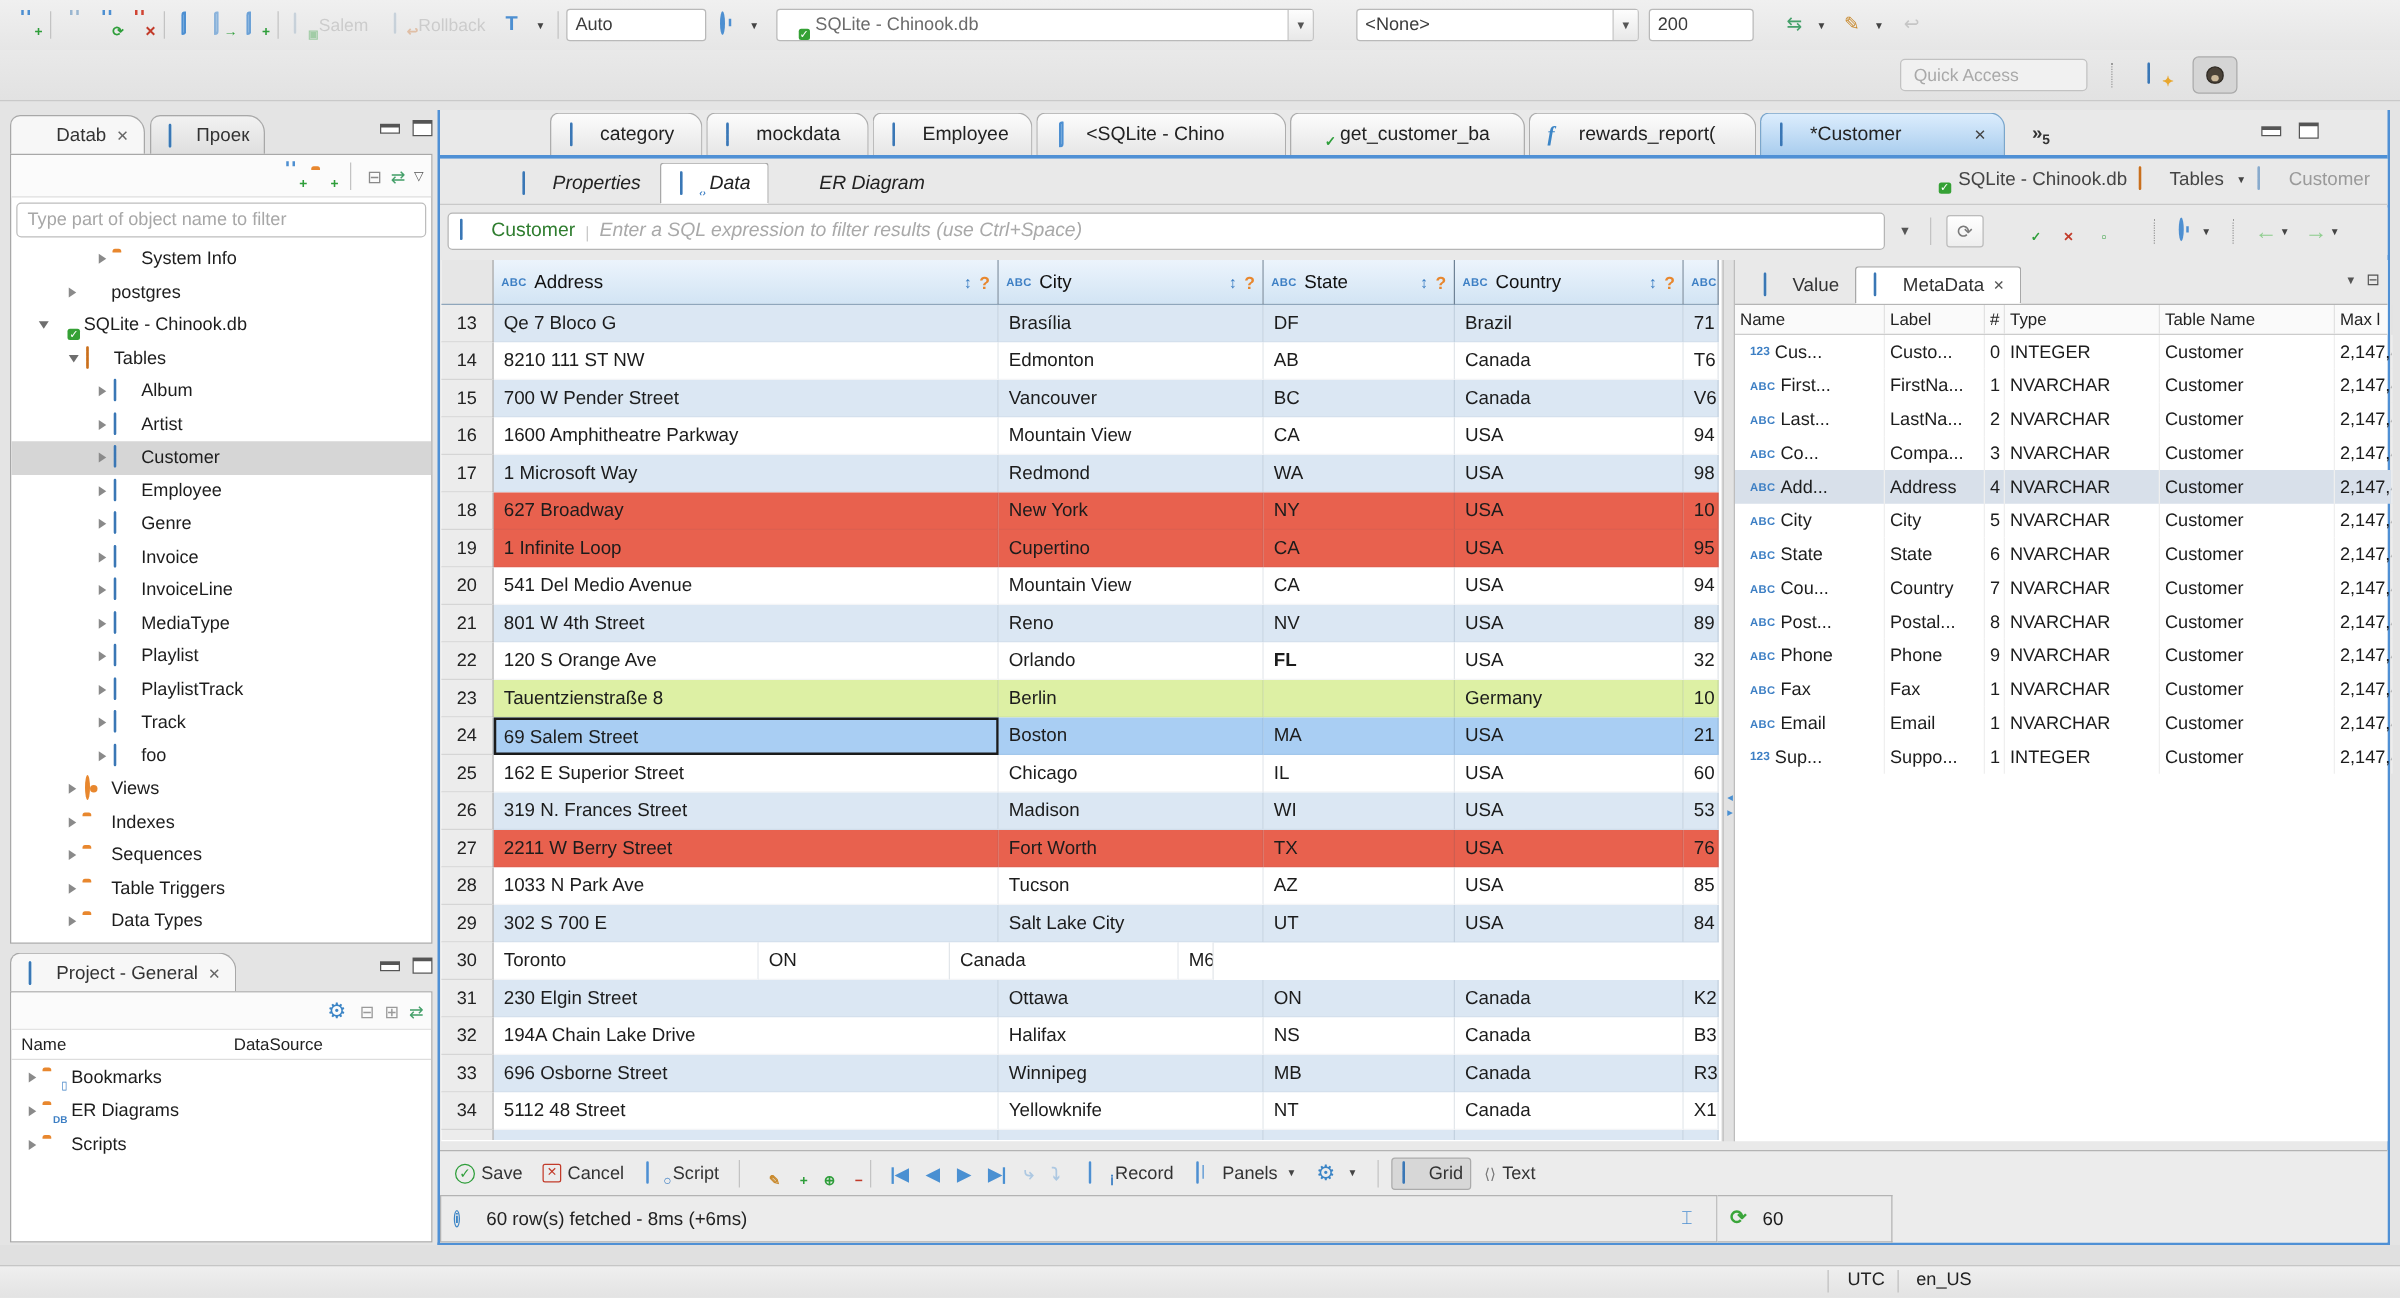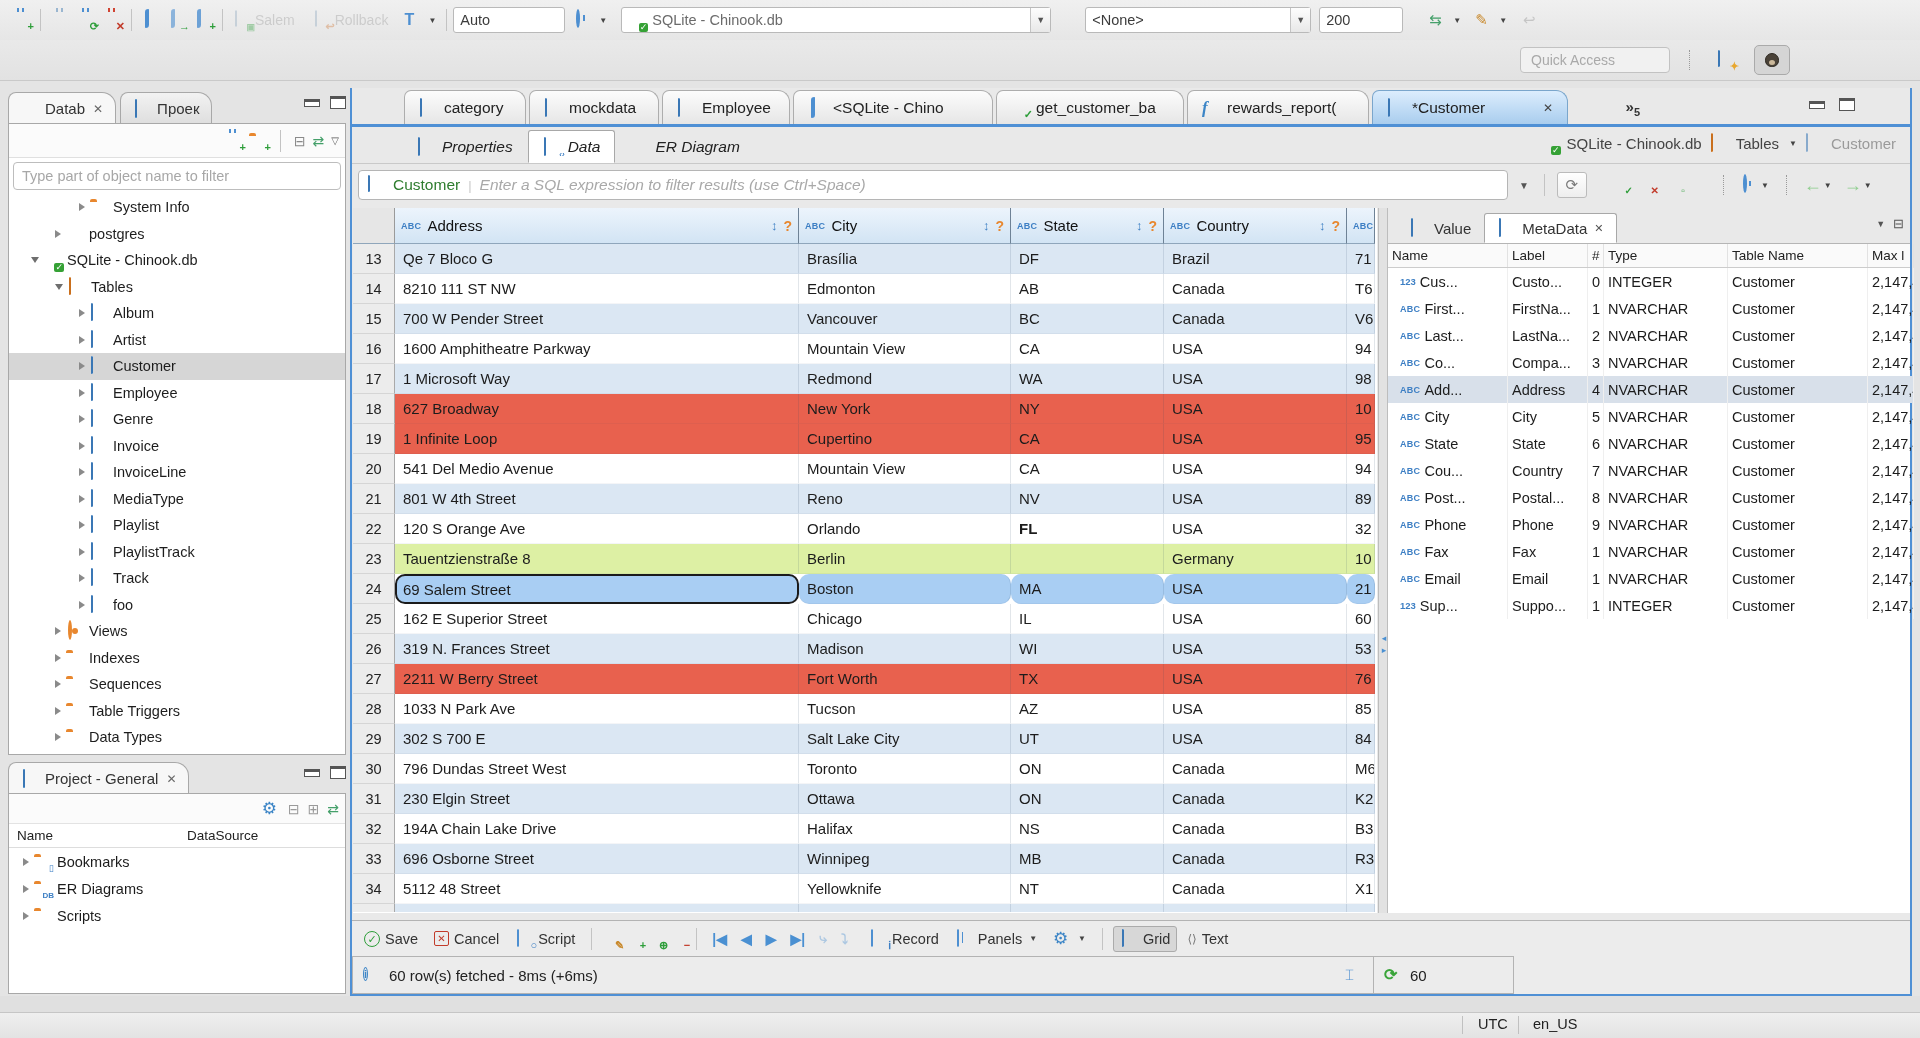--- a/index.html
+++ b/index.html
@@ -109,21 +109,21 @@
   #nav-tree { position:relative; }
   .trow { height:26.5px; display:flex; align-items:center; gap:5px; font-size:14.5px; color:#1d1d1d; white-space:nowrap; }
   .trow.selected { background:#d6d6d6; }
   #proj-toolbar { height:30px; display:flex; align-items:center; justify-content:flex-end; gap:8px; padding:0 6px; background:#fbfbfb; border-bottom:1px solid #e3e3e3; }
   #proj-cols { height:24px; display:flex; align-items:center; font-size:13.5px; color:#222; border-bottom:1px solid #ddd; }
   #proj-cols .c1 { width:176px; padding-left:8px; } #proj-cols .c2 { padding-left:2px; }
   .prow { height:27px; display:flex; align-items:center; gap:5px; padding-left:14px; font-size:14.5px; }
 
   
   #main { position:absolute; left:350px; top:88px; width:1562px; height:908px; border:2px solid #4f90d5; border-top:none; background:#e9e9e9; }
-  #editor-tabs { position:absolute; left:0; top:-2px; right:0; height:38px; display:flex; align-items:flex-end; gap:3px; padding-left:52px; }
+  #editor-tabs { position:absolute; left:0; top:-2px; right:0; height:38px; display:flex; align-items:flex-end; gap:3px; padding-left:88px; }
   .etab { height:34px; display:flex; align-items:center; gap:7px; padding:0 14px; border:1px solid #adadad; border-bottom:none;
     border-radius:7px 12px 0 0; background:linear-gradient(#fcfcfc,#e6e6e6); font-size:15.5px; color:#222; white-space:nowrap; }
   .etab.active { background:linear-gradient(#dcedfd,#a9cdee); border-color:#7aa6cc; }
   .etab .x { font-size:12px; color:#444; margin-left:3px; }
   #tab-overflow { position:absolute; right:270px; top:10px; font-size:15px; color:#333; font-weight:bold; }
   #tab-overflow sub { font-size:11px; }
   #editor-minmax { position:absolute; right:55px; top:10px; display:flex; gap:14px; }
   #blue-strip { position:absolute; left:0; top:36px; right:0; height:3px; background:#4f90d5; }
 
   #subtab-row { position:absolute; left:0; top:39px; right:0; height:37px; background:#e9e9e9; border-bottom:1px solid #c9c9c9; display:flex; align-items:flex-end; padding-left:50px; }
@@ -151,21 +151,21 @@
   .gh0 { background:#e6e6e6; border-right:1px solid #9a9a9a; }
   .grow { display:flex; height:30px; }
   .gnum { width:42px; flex:none; background:#ececec; border-right:1px solid #a9a9a9; border-bottom:1px solid #d5d5d5;
     display:flex; align-items:center; justify-content:center; font-size:14.5px; color:#222; }
   .cell { border-right:1px solid rgba(40,70,100,.13); border-bottom:1px solid rgba(40,70,100,.05);
     display:flex; align-items:center; padding:0 8px; font-size:15px; white-space:nowrap; overflow:hidden; }
   .r-alt .cell { background:#dbe7f3; }
   .r-plain .cell { background:#ffffff; }
   .r-red .cell { background:#e8614e; }
   .r-green .cell { background:#ddf0a4; }
-  .r-selected .cell { background:#a9cef3;border-radius:10px; }
+  .r-selected .cell { background:#a9cef3; }
   .cell.focus { border:2px solid #1b1b1b; padding:0 6px; }
   #grid-partial { display:flex; height:8px; overflow:hidden; }
 
   
   #splitter { position:absolute; left:1026px; top:120px; width:10px; height:705px; background:#e2e2e2; border-left:1px solid #bdbdbd; border-right:1px solid #bdbdbd; }
   #splitter .arr { position:absolute; left:0; width:10px; text-align:center; color:#4a90d2; font-size:9px; line-height:10px; }
 
   
   #side-panel { position:absolute; left:1036px; top:120px; right:0; height:705px; background:#fff; }
   #side-tabs { height:36px; background:#e9e9e9; display:flex; align-items:flex-end; padding-left:8px; border-bottom:1px solid #b5b5b5; }
@@ -729,21 +729,20 @@
         <div class="grow r-alt">
           <div class="gnum">29</div>
           <div class="cell" style="width: 404px; flex: 0 0 auto;">302 S 700 E</div>
           <div class="cell" style="width: 212px; flex: 0 0 auto;">Salt Lake City</div>
           <div class="cell" style="width: 153px; flex: 0 0 auto;">UT</div>
           <div class="cell" style="width: 183px; flex: 0 0 auto;">USA</div>
           <div class="cell" style="width: 28px; flex: 0 0 auto;">84</div>
         </div>
         <div class="grow r-plain">
           <div class="gnum">30</div>
-          <div class="cell" style="width: 404px; flex: 0 0 auto;">796 Dundas Street West</div>
           <div class="cell" style="width: 212px; flex: 0 0 auto;">Toronto</div>
           <div class="cell" style="width: 153px; flex: 0 0 auto;">ON</div>
           <div class="cell" style="width: 183px; flex: 0 0 auto;">Canada</div>
           <div class="cell" style="width: 28px; flex: 0 0 auto;">M6</div>
         </div>
         <div class="grow r-alt">
           <div class="gnum">31</div>
           <div class="cell" style="width: 404px; flex: 0 0 auto;">230 Elgin Street</div>
           <div class="cell" style="width: 212px; flex: 0 0 auto;">Ottawa</div>
           <div class="cell" style="width: 153px; flex: 0 0 auto;">ON</div>

